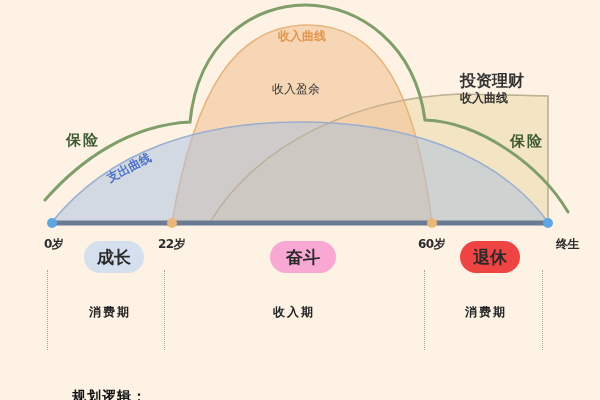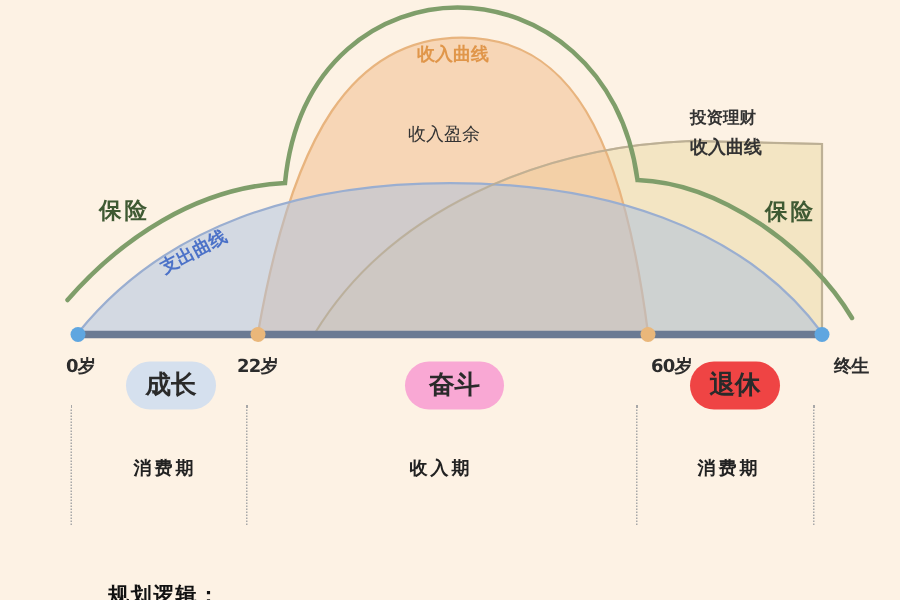--- a/index.html
+++ b/index.html
@@ -37,29 +37,29 @@
 
   <line x1="52" y1="223" x2="548" y2="223" stroke="#6b7a93" stroke-width="5"></line>
   <circle cx="52" cy="223" r="5" fill="#5fa6e0"></circle>
   <circle cx="172" cy="223" r="5" fill="#eab77a"></circle>
   <circle cx="432" cy="223" r="5" fill="#eab77a"></circle>
   <circle cx="548" cy="223" r="5" fill="#5fa6e0"></circle>
 </svg>
 
 <div class="lbl" style="left:278px; top:28px; font-size:12px; color:#e0964a;">收入曲线</div>
 <div class="lbl" style="left:272px; top:81px; font-size:12px; color:#333; font-weight:normal;">收入盈余</div>
-<div class="lbl" style="left:460px; top:71px; font-size:11px; color:#333;">投资理财</div>
+<div class="lbl" style="left:460px; top:71px; font-size:16px; color:#333;">投资理财</div>
 <div class="lbl" style="left:460px; top:90px; font-size:12px; color:#333;">收入曲线</div>
 <div class="lbl" style="left:104px; top:172px; font-size:12px; color:#4c72c8; transform:rotate(-28deg); transform-origin:left top;">支出曲线</div>
 <div class="lbl" style="left:66px; top:131px; font-size:15px; color:#3f5a33; letter-spacing:2px;">保险</div>
 <div class="lbl" style="left:510px; top:132px; font-size:15px; color:#3f5a33; letter-spacing:2px;">保险</div>
 
 <div class="age" style="left:44px; top:236px;">0岁</div>
 <div class="age" style="left:158px; top:236px;">22岁</div>
-<div class="age" style="left:418px; top:236px;margin-left:16px;">60岁</div>
+<div class="age" style="left:418px; top:236px;">60岁</div>
 <div class="age" style="left:556px; top:236px;">终生</div>
 
 <div class="phase-box" style="left:84px; top:241px; width:60px; background:#d5e0ee;">成长</div>
 <div class="phase-box" style="left:270px; top:241px; width:66px; background:#f9a8d4;">奋斗</div>
 <div class="phase-box" style="left:460px; top:241px; width:60px; background:#ef4444;">退休</div>
 
 <div class="vdiv" style="left:47px;"></div>
 <div class="vdiv" style="left:164px;"></div>
 <div class="vdiv" style="left:424px;"></div>
 <div class="vdiv" style="left:542px;"></div>

